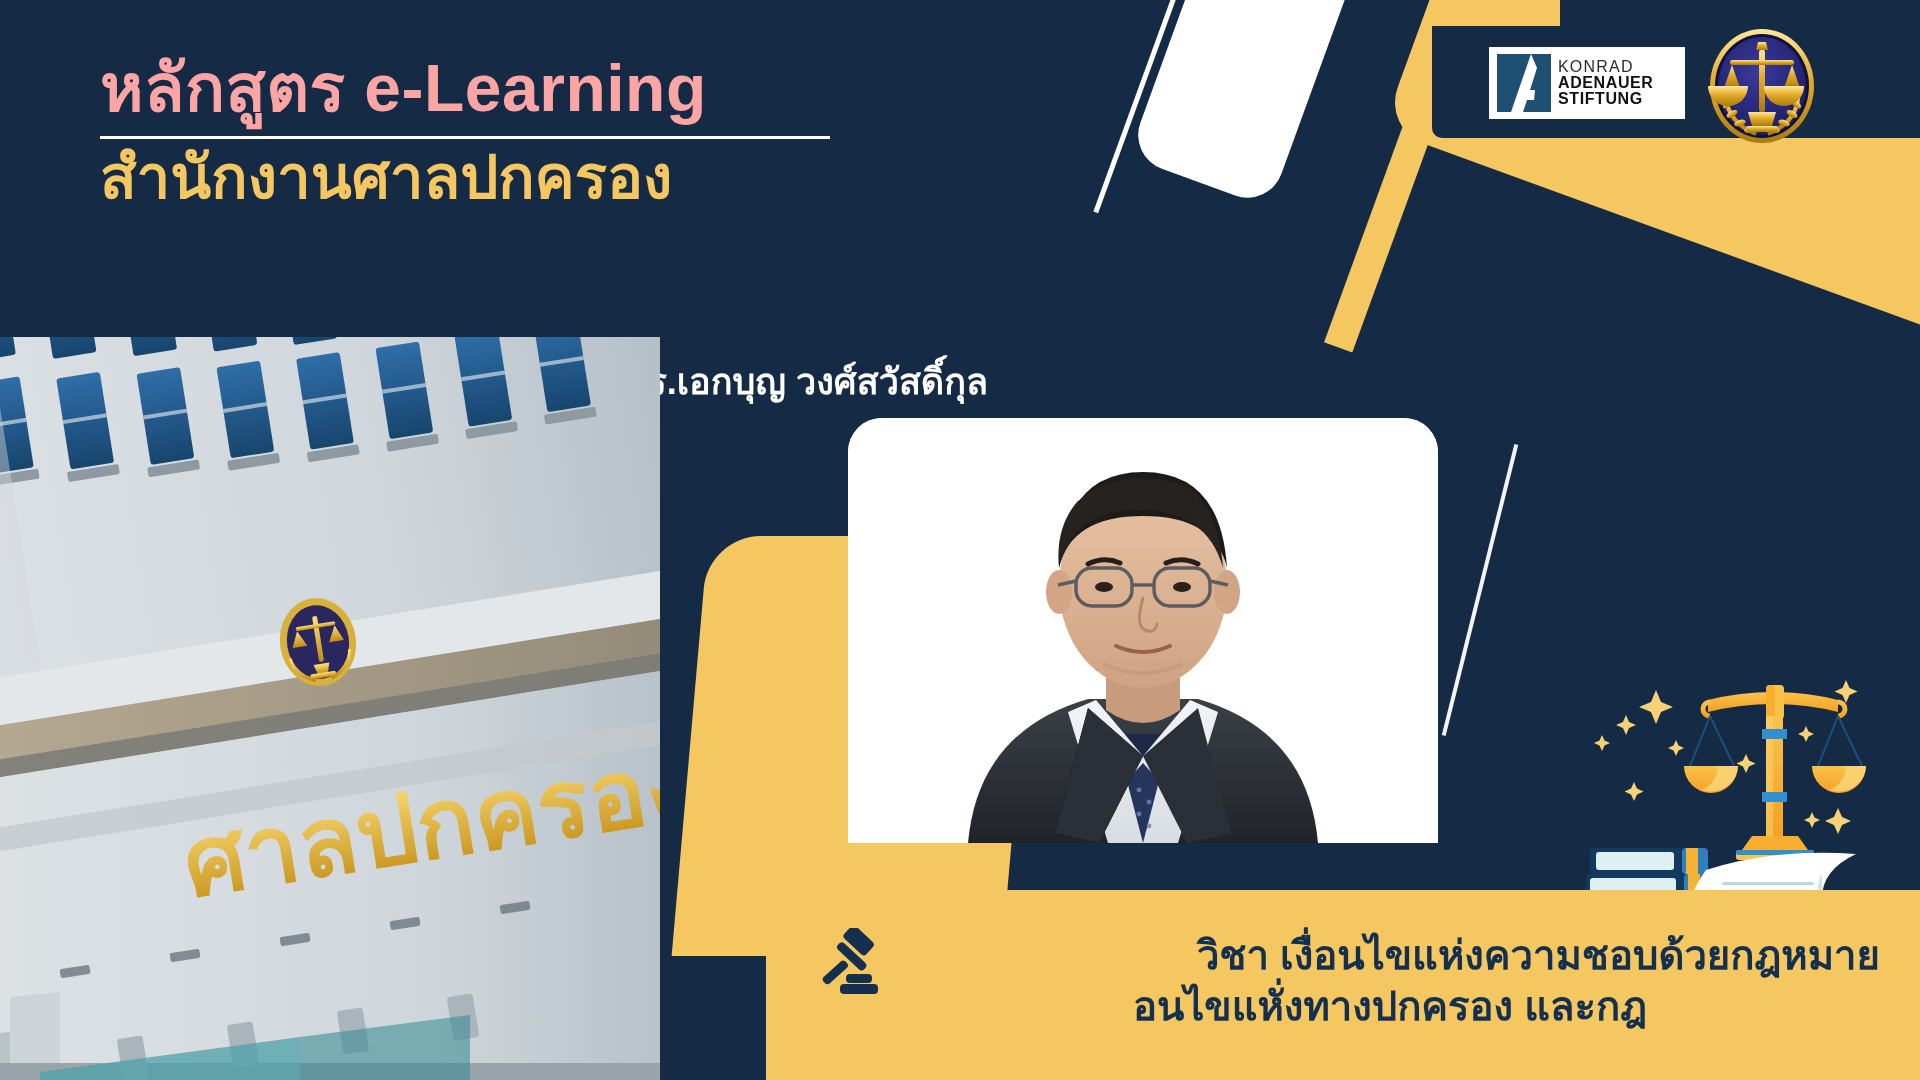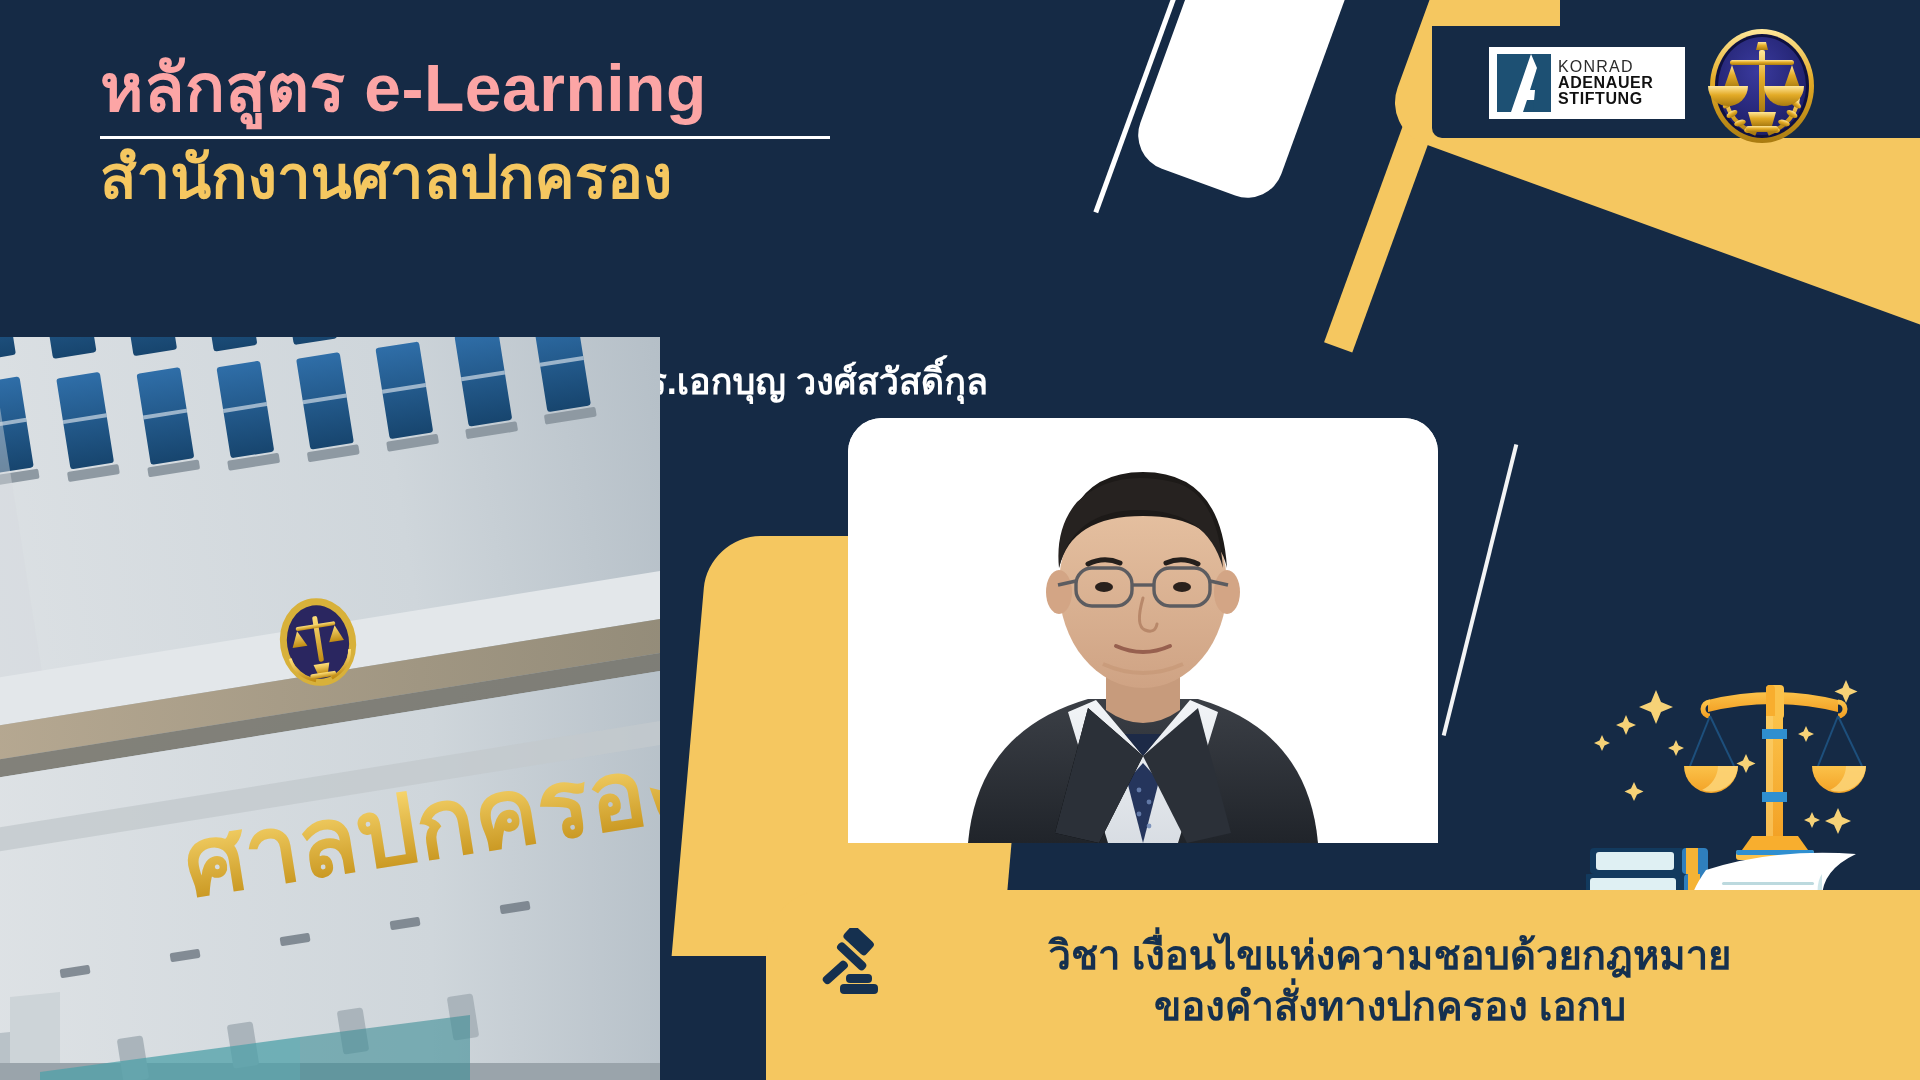--- a/index.html
+++ b/index.html
@@ -109,21 +109,21 @@
   }
   .banner-inner{
     position:absolute; inset:0; display:flex; align-items:center;
     padding:6px 40px 14px 50px; gap:18px;
   }
   .gavel{ flex:0 0 auto; width:72px; height:72px; margin-top:-34px; }
   .banner-text{
     color:#15304f; font-size:40px; font-weight:700; line-height:1.28;
     text-align:center; flex:1 1 auto; margin-left:-6px;
   }
-  .banner-l1{ white-space:nowrap; }
+  .banner-l1{ white-space:nowrap;text-align:right; }
   .banner-l2{ white-space:nowrap; }
 
   
   .illus{ position:absolute; left:1586px; top:530px; width:340px; height:400px; }
 </style>
 </head>
 <body>
 
 <div class="stage">
 
@@ -496,18 +496,18 @@
         <g fill="#15304f">
           <rect x="28" y="4" width="30" height="17" rx="4" transform="rotate(43 43 12)"></rect>
           <rect x="18" y="24" width="36" height="9" rx="4" transform="rotate(43 36 28)"></rect>
           <rect x="4" y="40" width="30" height="9" rx="4" transform="rotate(-42 19 44)"></rect>
           <rect x="30" y="46" width="26" height="9" rx="4"></rect>
           <rect x="24" y="56" width="38" height="10" rx="4"></rect>
         </g>
       </svg>
       <div class="banner-text">
         <div class="banner-l1">วิชา เงื่อนไขแห่งความชอบด้วยกฎหมาย</div>
-        <div class="banner-l2">ของคำสั่งทางปกครอง เอกบ</div>
+        <div class="banner-l2">อนไขแหั่งทางปกครอง และกฎ</div>
       </div>
     </div>
   </div>
 
 </div>
 
 </body></html>

